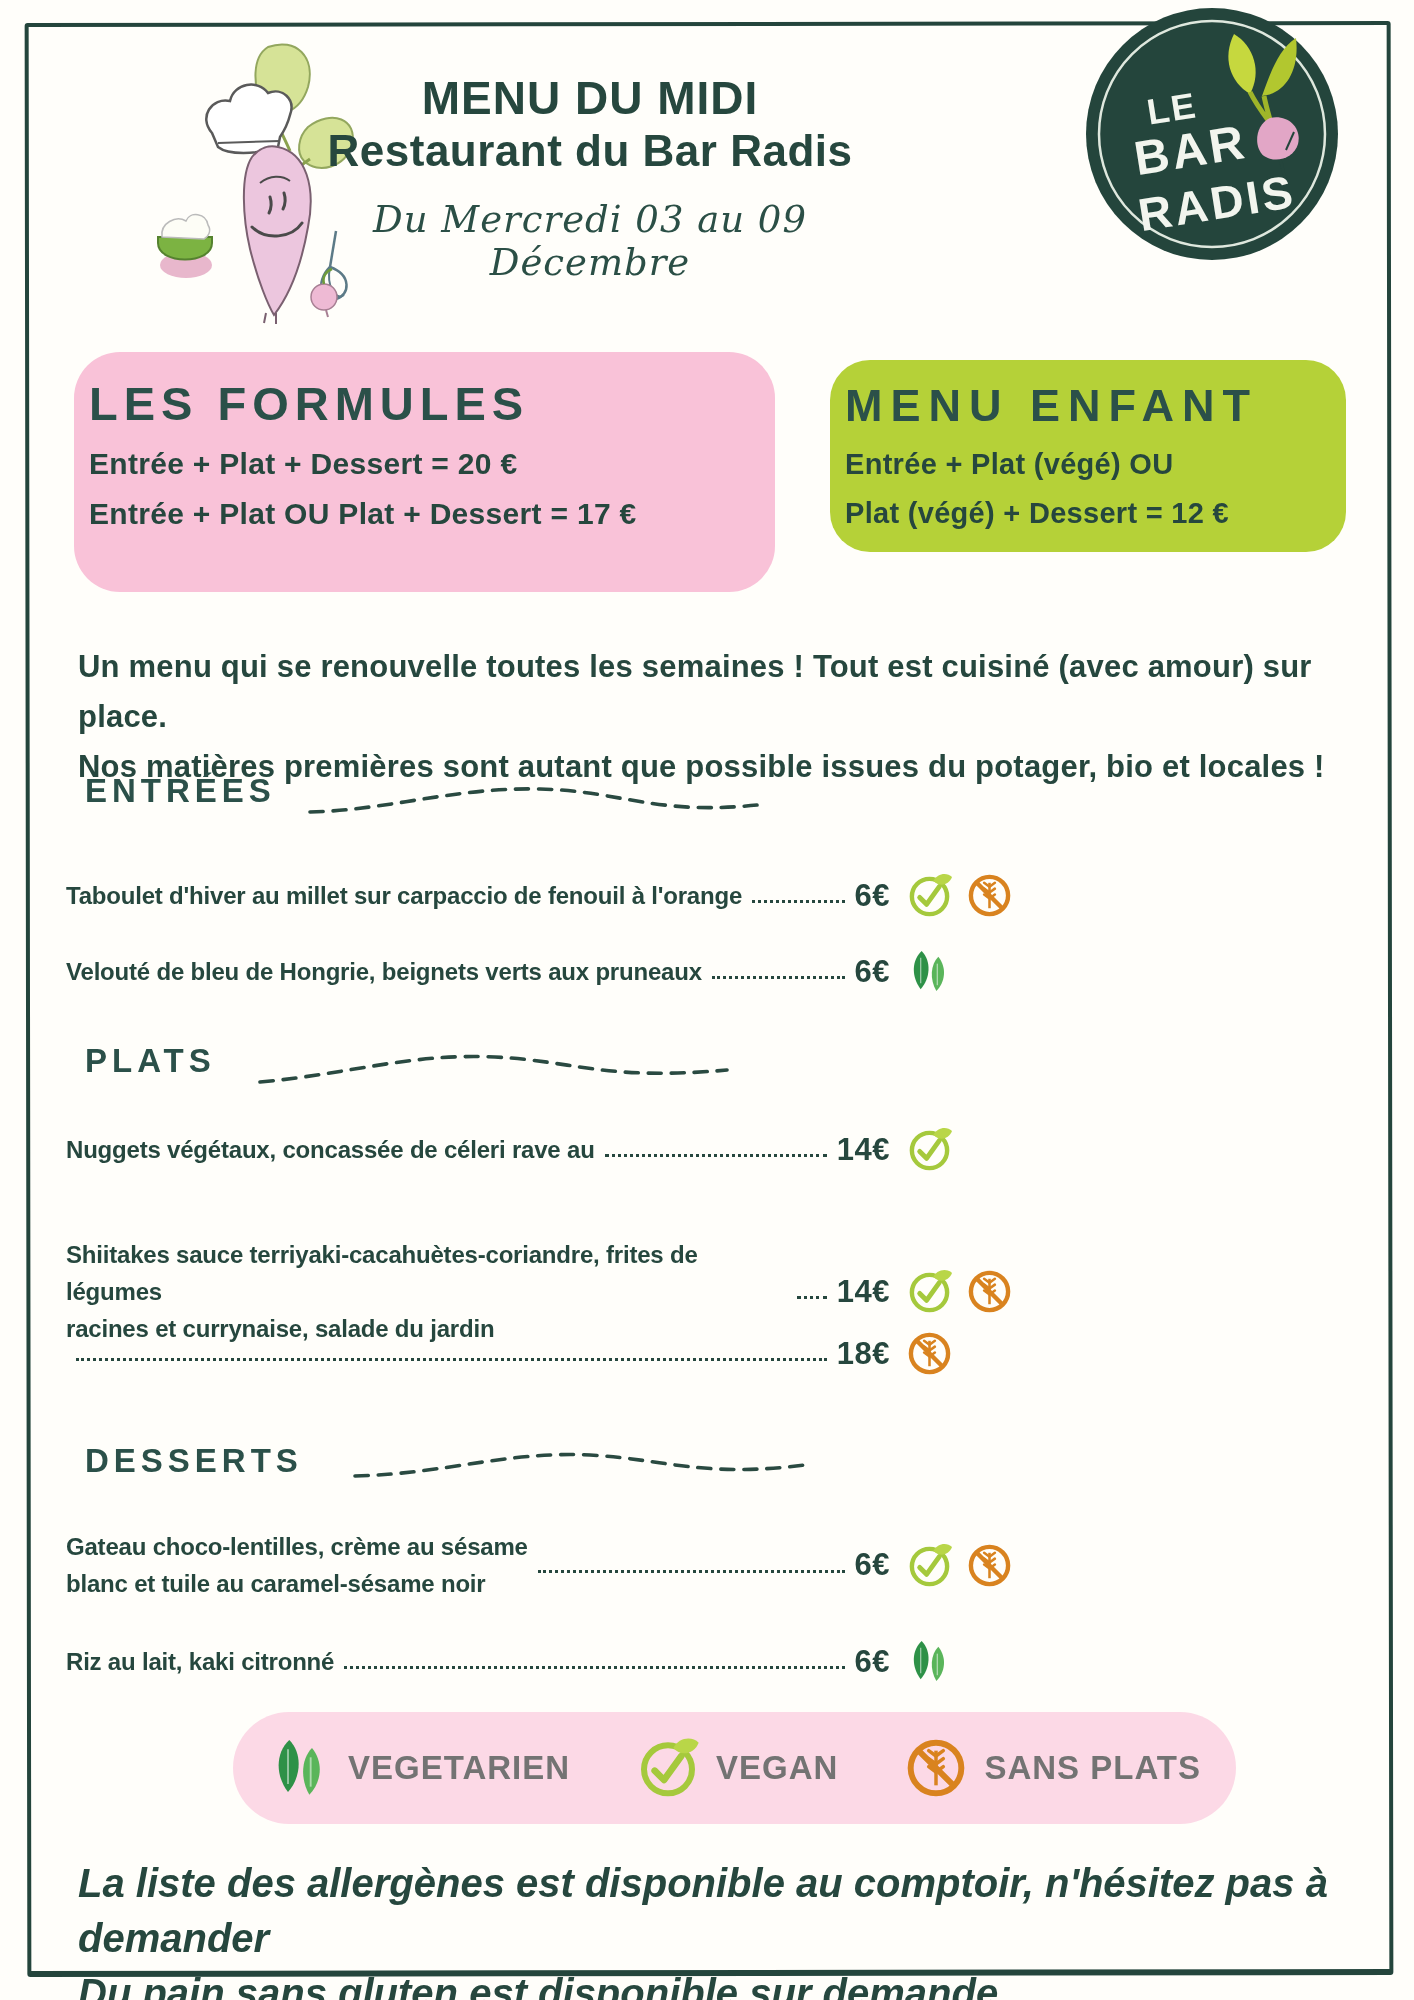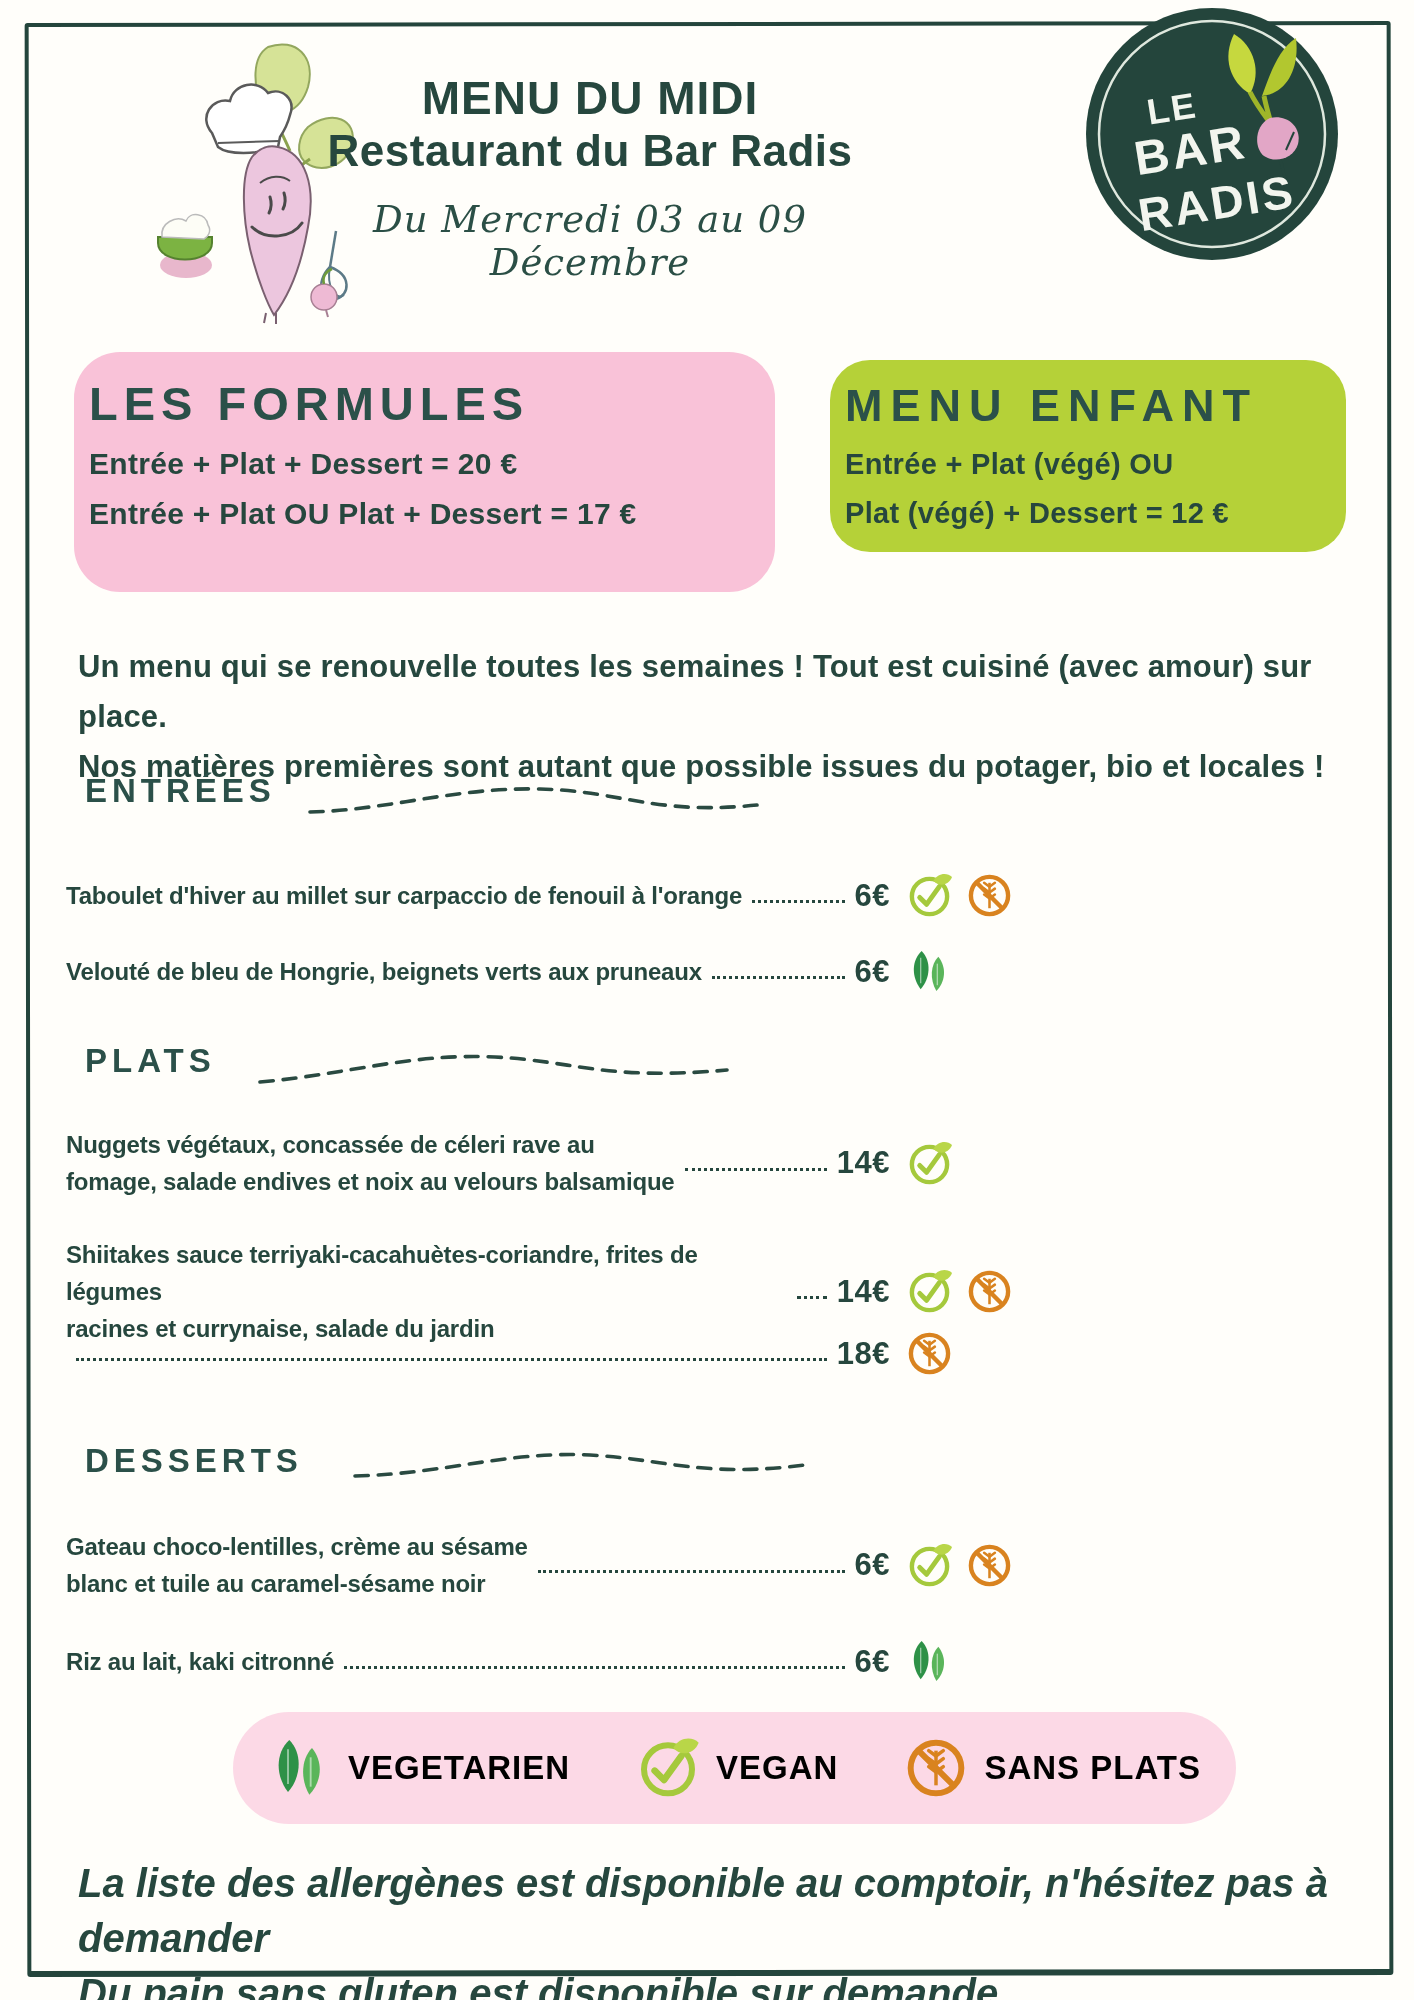--- a/index.html
+++ b/index.html
@@ -68,21 +68,21 @@
   .icon { width:47px; height:47px; display:block; }
   .pink-note { color:#ee2a7b; margin-left:10px; }
   
   .legend {
     position:absolute; left:233px; top:1712px; width:1003px; height:112px;
     background:#fcd9e6; border-radius:56px;
     display:flex; align-items:center; justify-content:center; gap:66px;
   }
   .legend-item { display:flex; align-items:center; gap:16px; }
   .legend-item .icon { width:64px; height:64px; }
-  .legend-label { font-size:33px; font-weight:800; letter-spacing:1px; color:#000000; }
+  .legend-label { font-size:33px; font-weight:800; letter-spacing:1px; color:#737373; }
 </style>
 </head>
 <body>
 
 <svg width="0" height="0" style="position:absolute" aria-hidden="true">
   <symbol id="sym-vegan" viewBox="0 0 48 48">
     <circle cx="24" cy="25" r="18" fill="none" stroke="#a5c93c" stroke-width="4.5"></circle>
     <path d="M14 26 L21 33 L34 15" fill="none" stroke="#a5c93c" stroke-width="5" stroke-linecap="round" stroke-linejoin="round"></path>
     <path d="M28 9 C32 1 42 0 47 5 C44 13 34 16 28 9 Z" fill="#b9d648"></path>
   </symbol>
@@ -198,21 +198,20 @@
 </div>
 
 <div class="section-heading" style="top:1042px">PLATS</div>
 <svg class="squiggle" style="left:250px; top:1048px; width:490px" viewBox="0 0 480 50">
   <path d="M5 34 C95 26 155 5 240 9 C320 13 350 33 472 22"></path>
 </svg>
 
 <div class="menu-row" style="top:1126px">
   <div class="item-name">
     <div>Nuggets végétaux, concassée de céleri rave au</div>
-    <div>fomage, salade endives et noix au velours balsamique</div>
   </div>
   <div class="leader"></div>
   <div class="price">14€</div>
   <div class="row-icons">
     <svg class="icon">
         <use href="#sym-vegan"></use>
       </svg>
   </div>
 </div>
 

